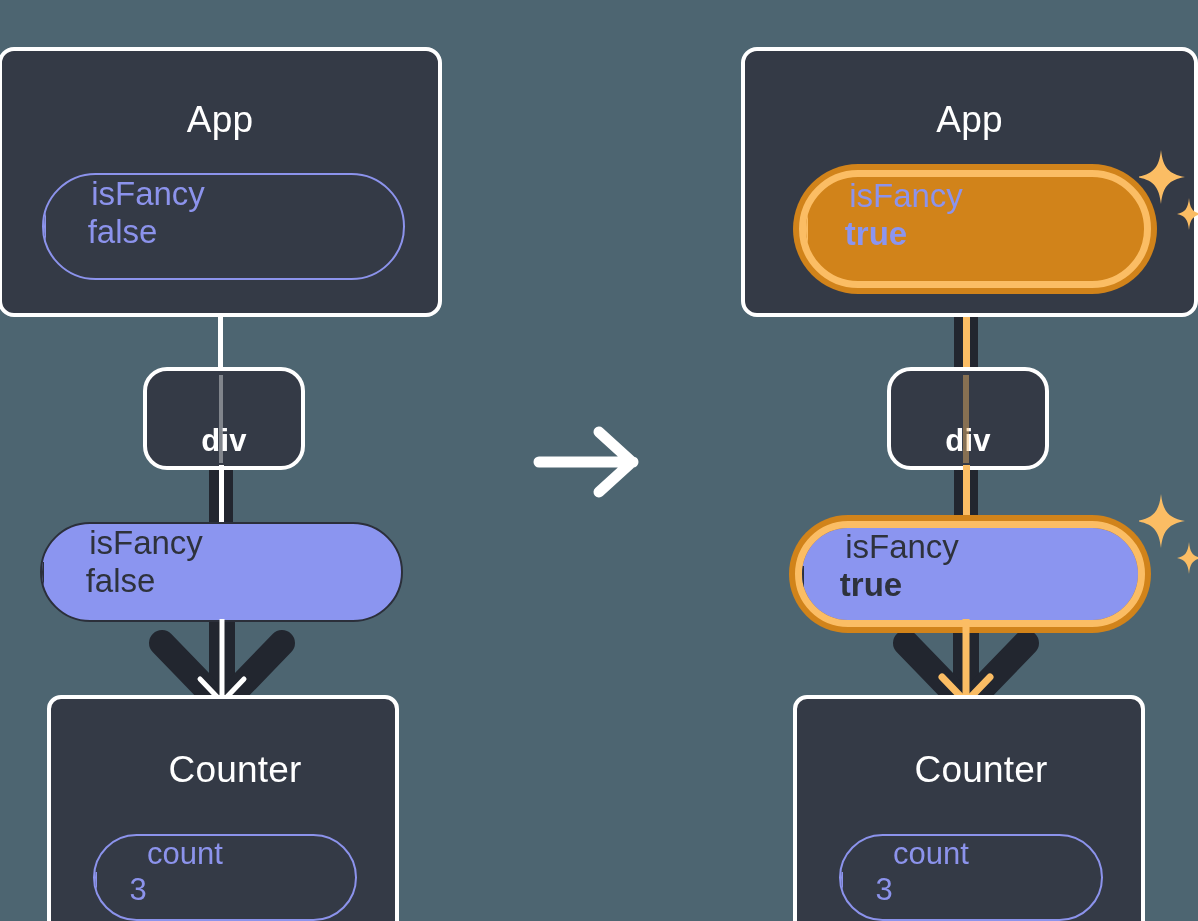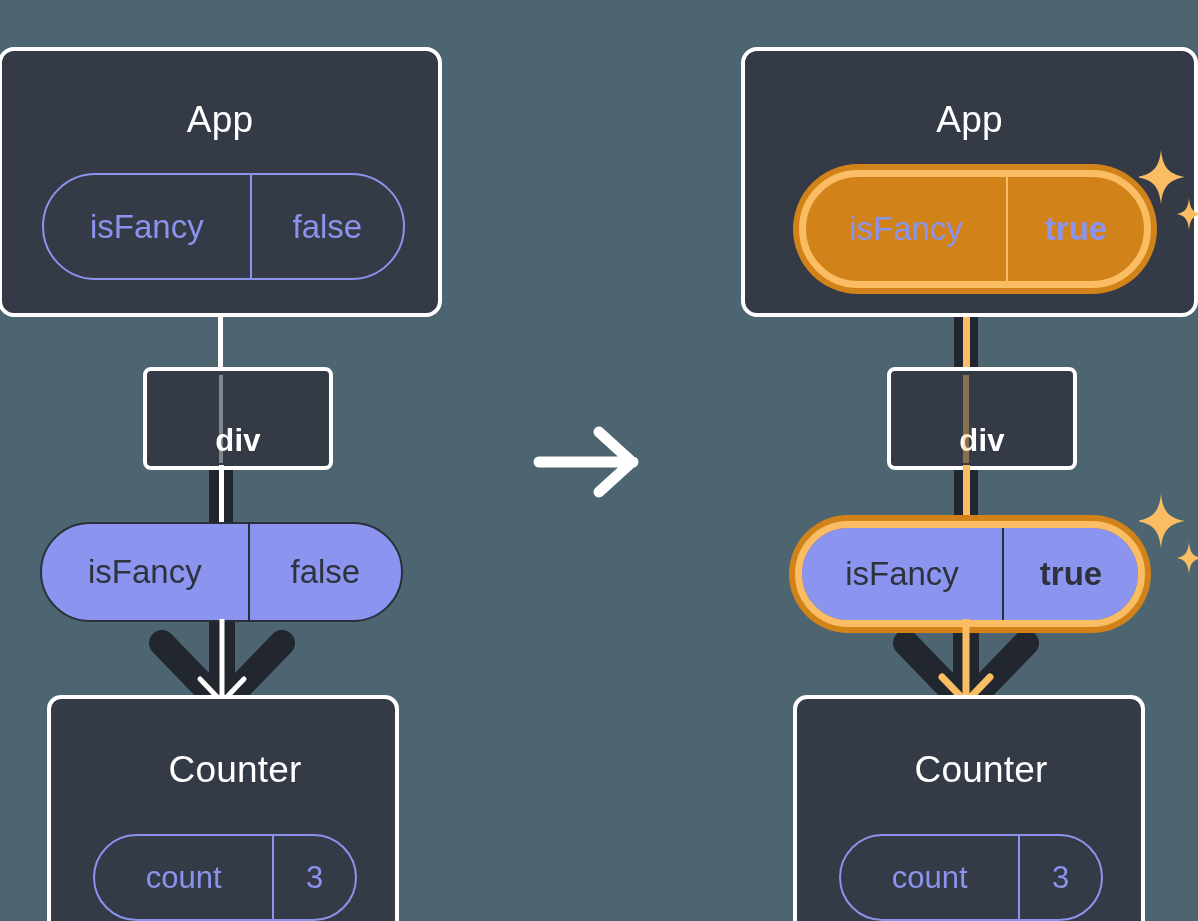--- a/index.html
+++ b/index.html
@@ -52,42 +52,43 @@
   
   .card-app {
     width: 444px;
     height: 270px;
     border-radius: 16px;
   }
   .card-app .card-title { top: 48px; }
 
   
   .card-div {
-    width: 190px;
+    width: 162px;
     height: 103px;
-    border-radius: 8px;
+    border-radius: 24px;
   }
   .card-div .card-title { top: 52px; font-size: 31px; font-weight: 700; }
 
   
   .card-counter {
     width: 352px;
     height: 270px;
     border-radius: 14px;
   }
   .card-counter .card-title { top: 50px; padding-left: 12px; }
 
   
   .pill {
     position: absolute;
     box-sizing: border-box;
     display: flex;
     align-items: stretch;
     border-radius: 999px;
     overflow: hidden;
+    flex-direction: column;
   }
   .pill-cell {
     display: flex;
     align-items: center;
     justify-content: center;
     box-sizing: border-box;
     white-space: nowrap;
   }
 
   

